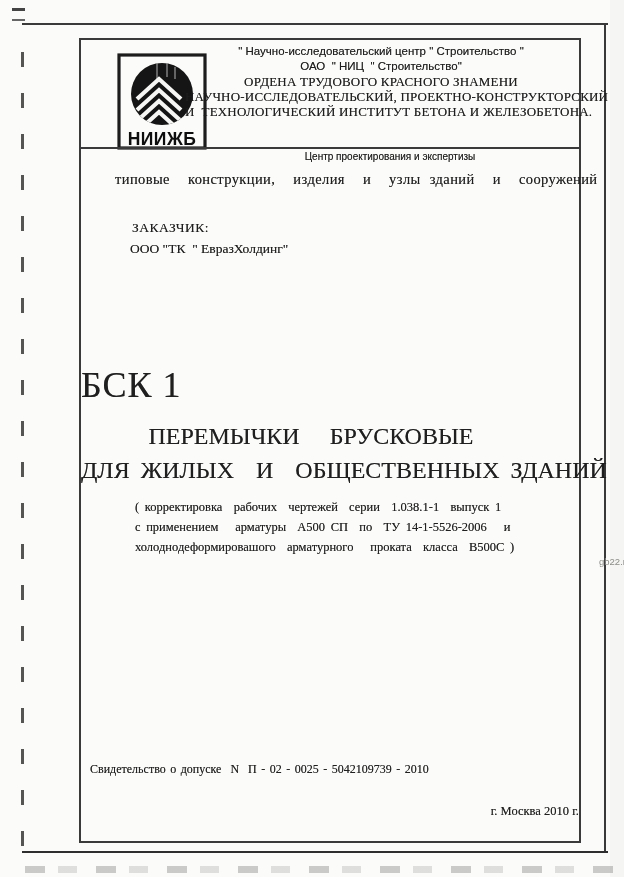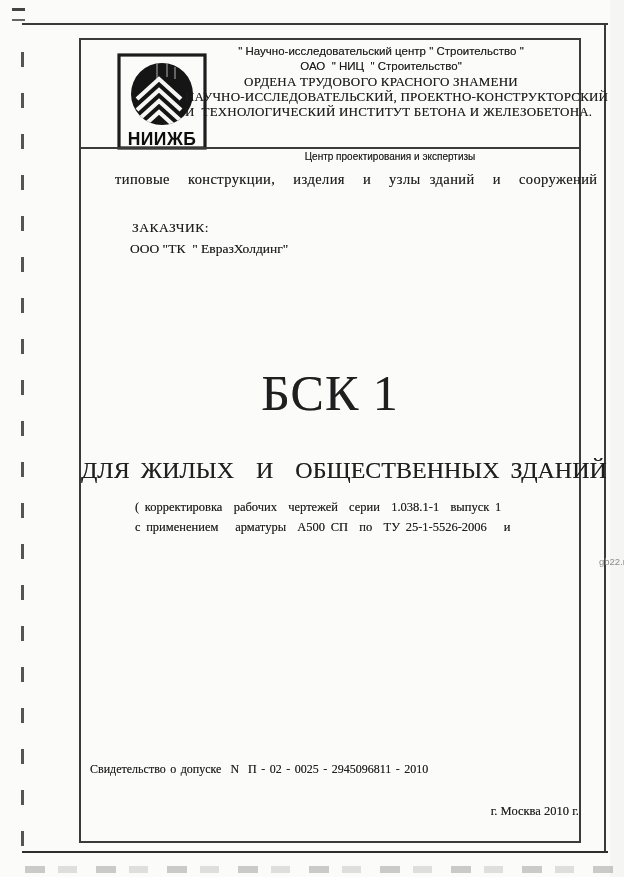--- a/index.html
+++ b/index.html
@@ -53,21 +53,21 @@
   #org-block .s3{font-size:11px;}
   #org-block .im{font-size:9.5px;}
   #logo-box{left:14px;top:13px;width:90px;height:99px;padding-left:22px;}
   #header-sep{left:-2px;right:-2px;top:107px;height:2px;background:var(--line);}
   #department{left:120px;right:0;top:111px;text-align:center;font-size:10px;}
   #subject{left:34px;top:131px;font-size:14.5px;word-spacing:5px;letter-spacing:.4px;}
 
   #customer-label{left:51px;top:180px;font-size:13.5px;letter-spacing:.5px;}
   #customer-name{left:49px;top:201px;font-size:13.5px;}
 
-  #doc-code{left:0;right:0;top:324px;text-align:center;font-size:50px;letter-spacing:1px;}
+  #doc-code{left:0;right:0;top:324px;text-align:left;font-size:36px;letter-spacing:1px;}
   #doc-title-1{left:0;right:38px;top:383px;text-align:center;font-size:24px;word-spacing:9px;}
   #doc-title-2{left:0;right:12px;top:417px;text-align:right;font-size:24px;word-spacing:5px;}
   #doc-note{left:54px;top:457px;font-size:12.5px;line-height:20px;word-spacing:2.5px;}
 
   #certificate{left:9px;top:722px;font-size:12px;word-spacing:1.5px;}
   #place-date{left:0;right:0;top:764px;text-align:right;font-size:12.5px;}
 
   #watermark{left:575px;top:556px;font-size:9.5px;color:#8b8b86;z-index:6;margin-left:24px;}
 
   .scanblur{text-shadow:0 0 .45px rgba(20,20,20,.55);}
@@ -122,24 +122,26 @@
     <div class="abs" id="header-sep"></div>
 
     <div class="abs sans txt scanblur" id="department">Центр проектирования и экспертизы</div>
 
     <div class="abs serif txt scanblur" id="subject">типовые  конструкции,  изделия  и  узлы зданий  и  сооружений</div>
 
     <div class="abs serif txt scanblur" id="customer-label">ЗАКАЗЧИК:</div>
     <div class="abs serif txt scanblur" id="customer-name">ООО "ТК  " ЕвразХолдинг"</div>
 
     <div class="abs serif txt scanblur" id="doc-code">БСК 1</div>
+    <div class="abs serif txt scanblur" id="doc-title-1">ПЕРЕМЫЧКИ  БРУСКОВЫЕ</div>
     <div class="abs serif txt scanblur" id="doc-title-2">ДЛЯ ЖИЛЫХ  И  ОБЩЕСТВЕННЫХ ЗДАНИЙ</div>
 
     <div class="abs serif scanblur" id="doc-note">
       <div class="txt">( корректировка  рабочих  чертежей  серии  1.038.1-1  выпуск 1</div>
-      <div class="txt">с применением   арматуры  А500 СП  по  ТУ 25-1-5526-2006   и</div>
+      <div class="txt">с применением   арматуры  А500 СП  по  ТУ 14-1-5526-2006   и</div>
+      <div class="txt">холоднодеформировашого  арматурного   проката  класса  В500С )</div>
     </div>
 
-    <div class="abs serif txt scanblur" id="certificate">Свидетельство о допуске  N  П - 02 - 0025 - 2945096811 - 2010</div>
+    <div class="abs serif txt scanblur" id="certificate">Свидетельство о допуске  N  П - 02 - 0025 - 5042109739 - 2010</div>
     <div class="abs serif txt scanblur" id="place-date">г. Москва 2010 г.</div>
 
   </div>
 </div>
 
 </body></html>

